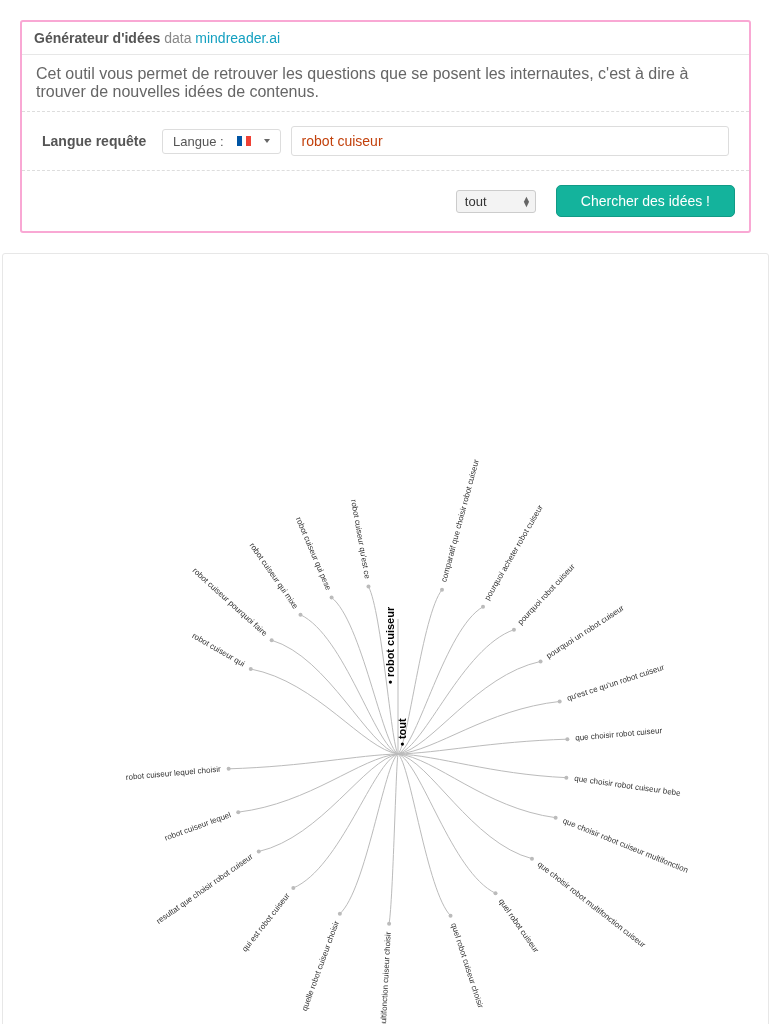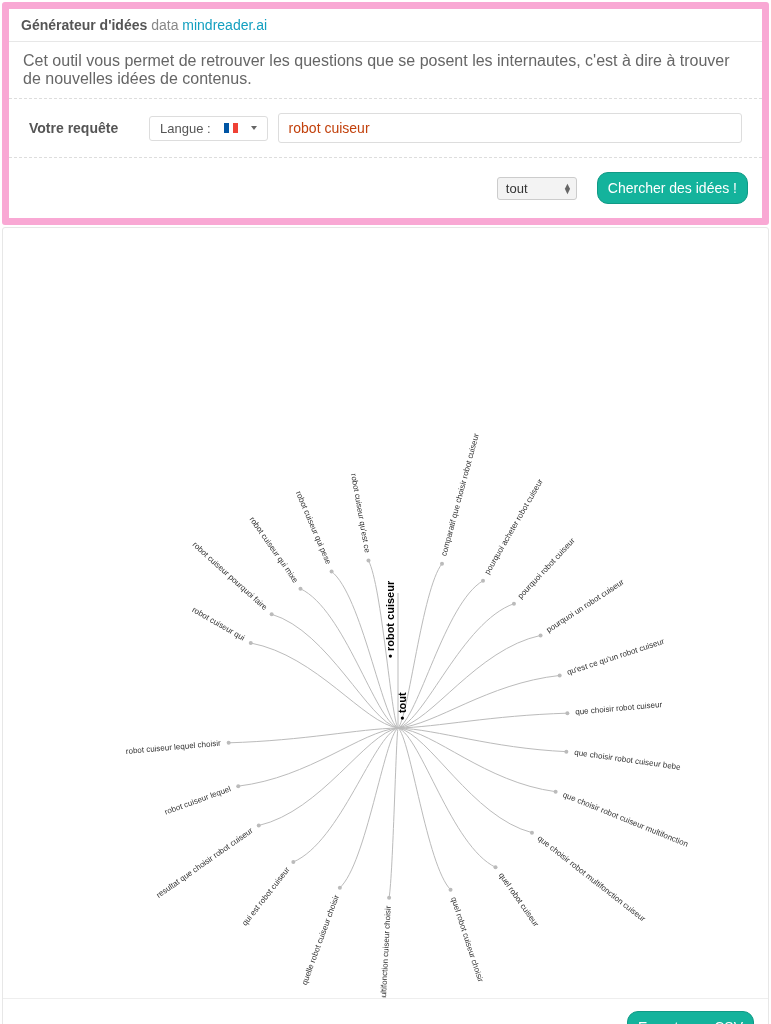--- a/index.html
+++ b/index.html
@@ -4,23 +4,23 @@
 <style>
   * { box-sizing: border-box; }
   body {
     margin: 0;
     font-family: -apple-system, BlinkMacSystemFont, "Segoe UI", Helvetica, Arial, sans-serif;
     background: #fff;
     color: #555;
     width: 771px;
   }
   .panel {
-    border: 7px solid #f9a8d4;
+    border: 2px solid #f9a8d4;
     border-radius: 3px;
-    margin: 2px;
+    margin: 20px;
   }
   .panel-header {
     padding: 8px 12px;
     border-bottom: 1px solid #e7e7e7;
     font-size: 14px;
   }
   .panel-header b { color:#555; font-weight:600; }
   .panel-header .sub { color:#888; font-weight:400; }
   .panel-header a { color:#14a0c0; text-decoration:none; }
   .desc {
@@ -89,22 +89,22 @@
   .select-arrows {
     position:absolute; right:5px; top:50%; transform:translateY(-50%);
     font-size:9px; color:#666; line-height:6px;
     display:flex; flex-direction:column;
   }
   .select-arrows span:first-child { margin-bottom:-1px; }
   .btn-primary {
     background:#14b39c;
     color:#fff;
     border:1px solid #119a86;
-    border-radius:11px;
-    padding:7px 10px;
+    border-radius:5px;
+    padding:7px 24px;
     font-size:14px;
     cursor:pointer;
   }
   .viz-panel {
     border:1px solid #e7e7e7;
     border-radius:3px;
     margin: 2px;
   }
   .viz-area {
     position:relative;
@@ -128,21 +128,21 @@
 <body>
 
 <div class="panel">
   <div class="panel-header">
     <b>Générateur d'idées</b>
     <span class="sub">data</span>
     <a href="#">mindreader.ai</a>
   </div>
   <div class="desc">Cet outil vous permet de retrouver les questions que se posent les internautes, c'est à dire à trouver de nouvelles idées de contenus.</div>
   <div class="query-row">
-    <div class="query-label">Votre requête</div>
+    <div class="query-label">Langue requête</div>
     <button class="lang-btn">
       <span>Langue :</span>
       <span class="flag"></span>
       <span class="caret"></span>
     </button>
     <input class="query-input" type="text" value="robot cuiseur" style="">
   </div>
   <div class="actions-row">
     <div class="select-wrap">
       <select class="select">

